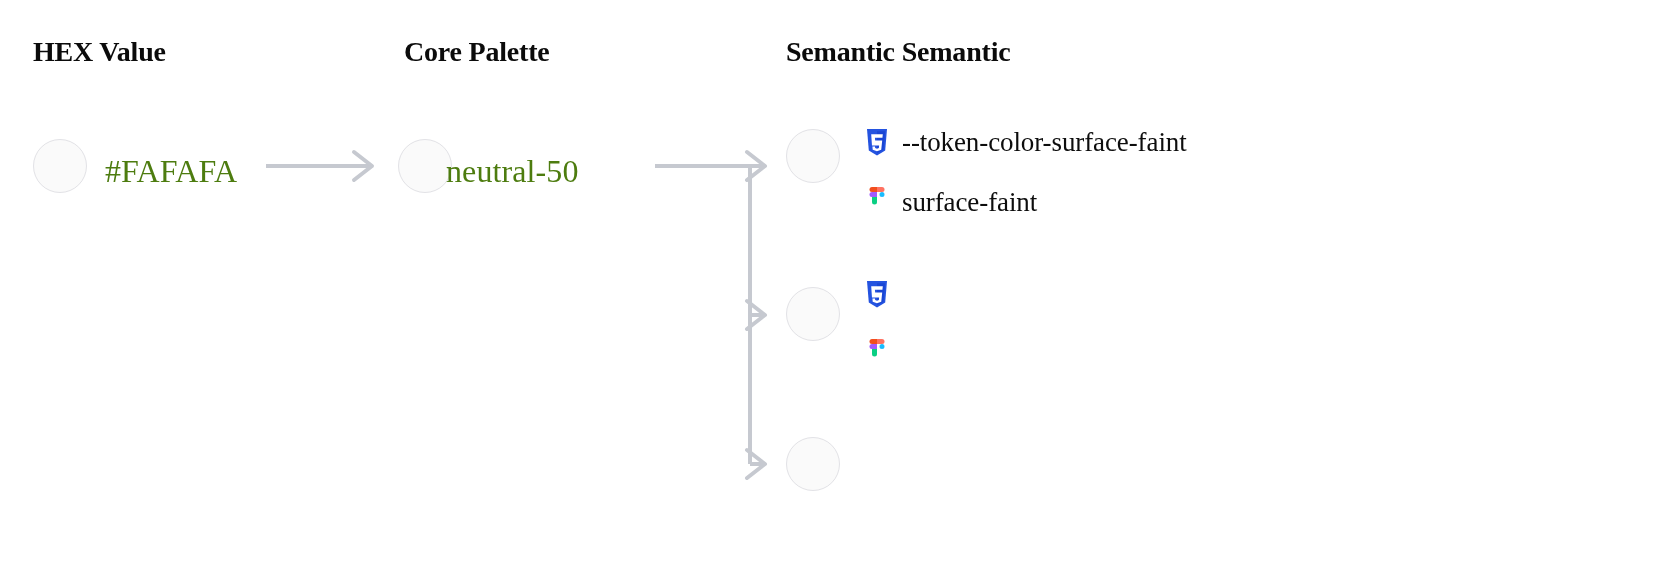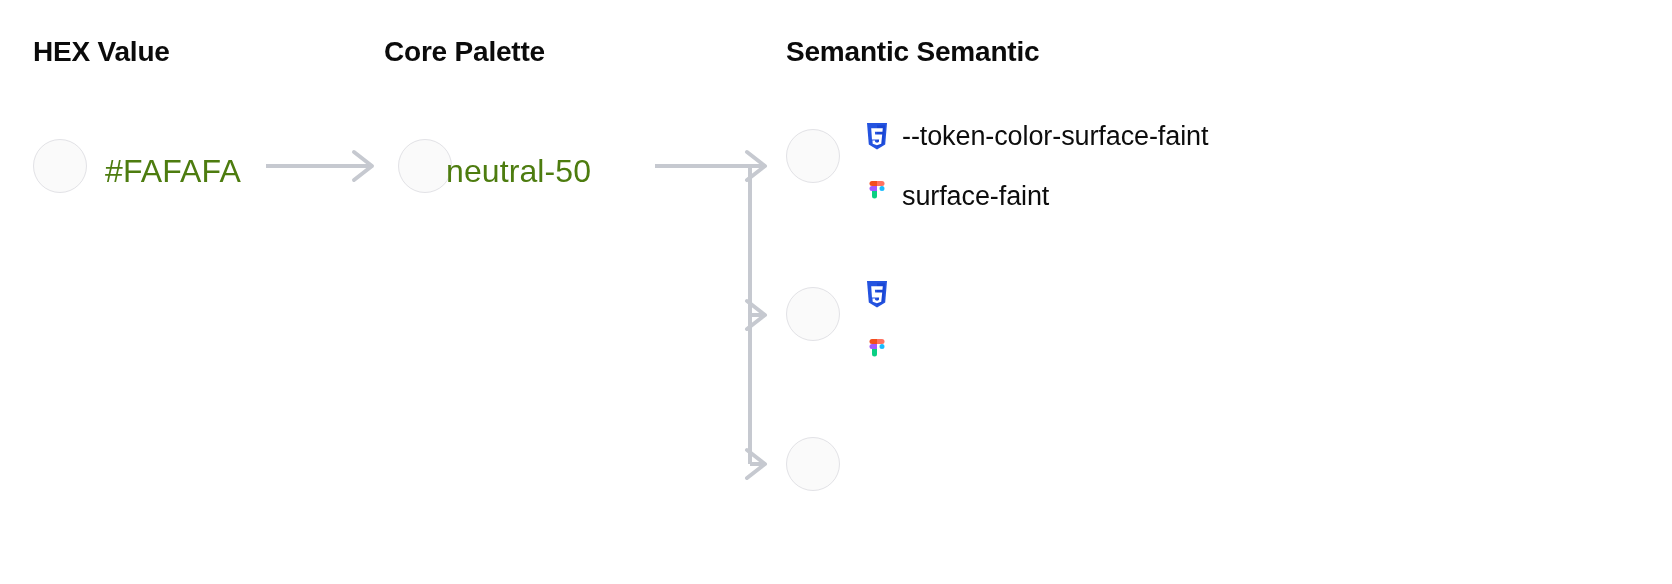--- a/index.html
+++ b/index.html
@@ -13,33 +13,34 @@
     font-family: "Liberation Sans", sans-serif;
     color: #0d0d0d;
     overflow: hidden;
     position: relative;
   }
 
   .stage {
     position: relative;
     width: 1672px;
     height: 440px;
+    font-family: Liberation Serif, serif;
   }
 
   
   .col-heading {
     position: absolute;
     font-size: 28px;
     font-weight: 700;
     letter-spacing: -0.2px;
     color: #0b0b0b;
     white-space: nowrap;
   }
   #heading-hex   { left: 33px;  top: 36px; }
-  #heading-core  { left: 384px; top: 36px; }
+  #heading-core  { left: 404px; top: 36px; }
   #heading-sem   { left: 786px; top: 36px; }
 
   
   .swatch {
     position: absolute;
     width: 54px;
     height: 54px;
     border-radius: 50%;
     background: #FAFAFA;
     border: 1px solid #e2e2e6;
@@ -71,21 +72,21 @@
     width: 1672px;
     height: 584px;
     pointer-events: none;
   }
 
   
   .sem-group {
     position: absolute;
     left: 864px;
   }
-  #sem-group-0 { top: 106px; text-align: center; }
+  #sem-group-0 { top: 112px; text-align: center; }
   #sem-group-1 { top: 264px; }
   #sem-group-2 { top: 414px; }
 
   .sem-line {
     display: flex;
     align-items: center;
     height: 60px;
     gap: 12px;
   }
 

